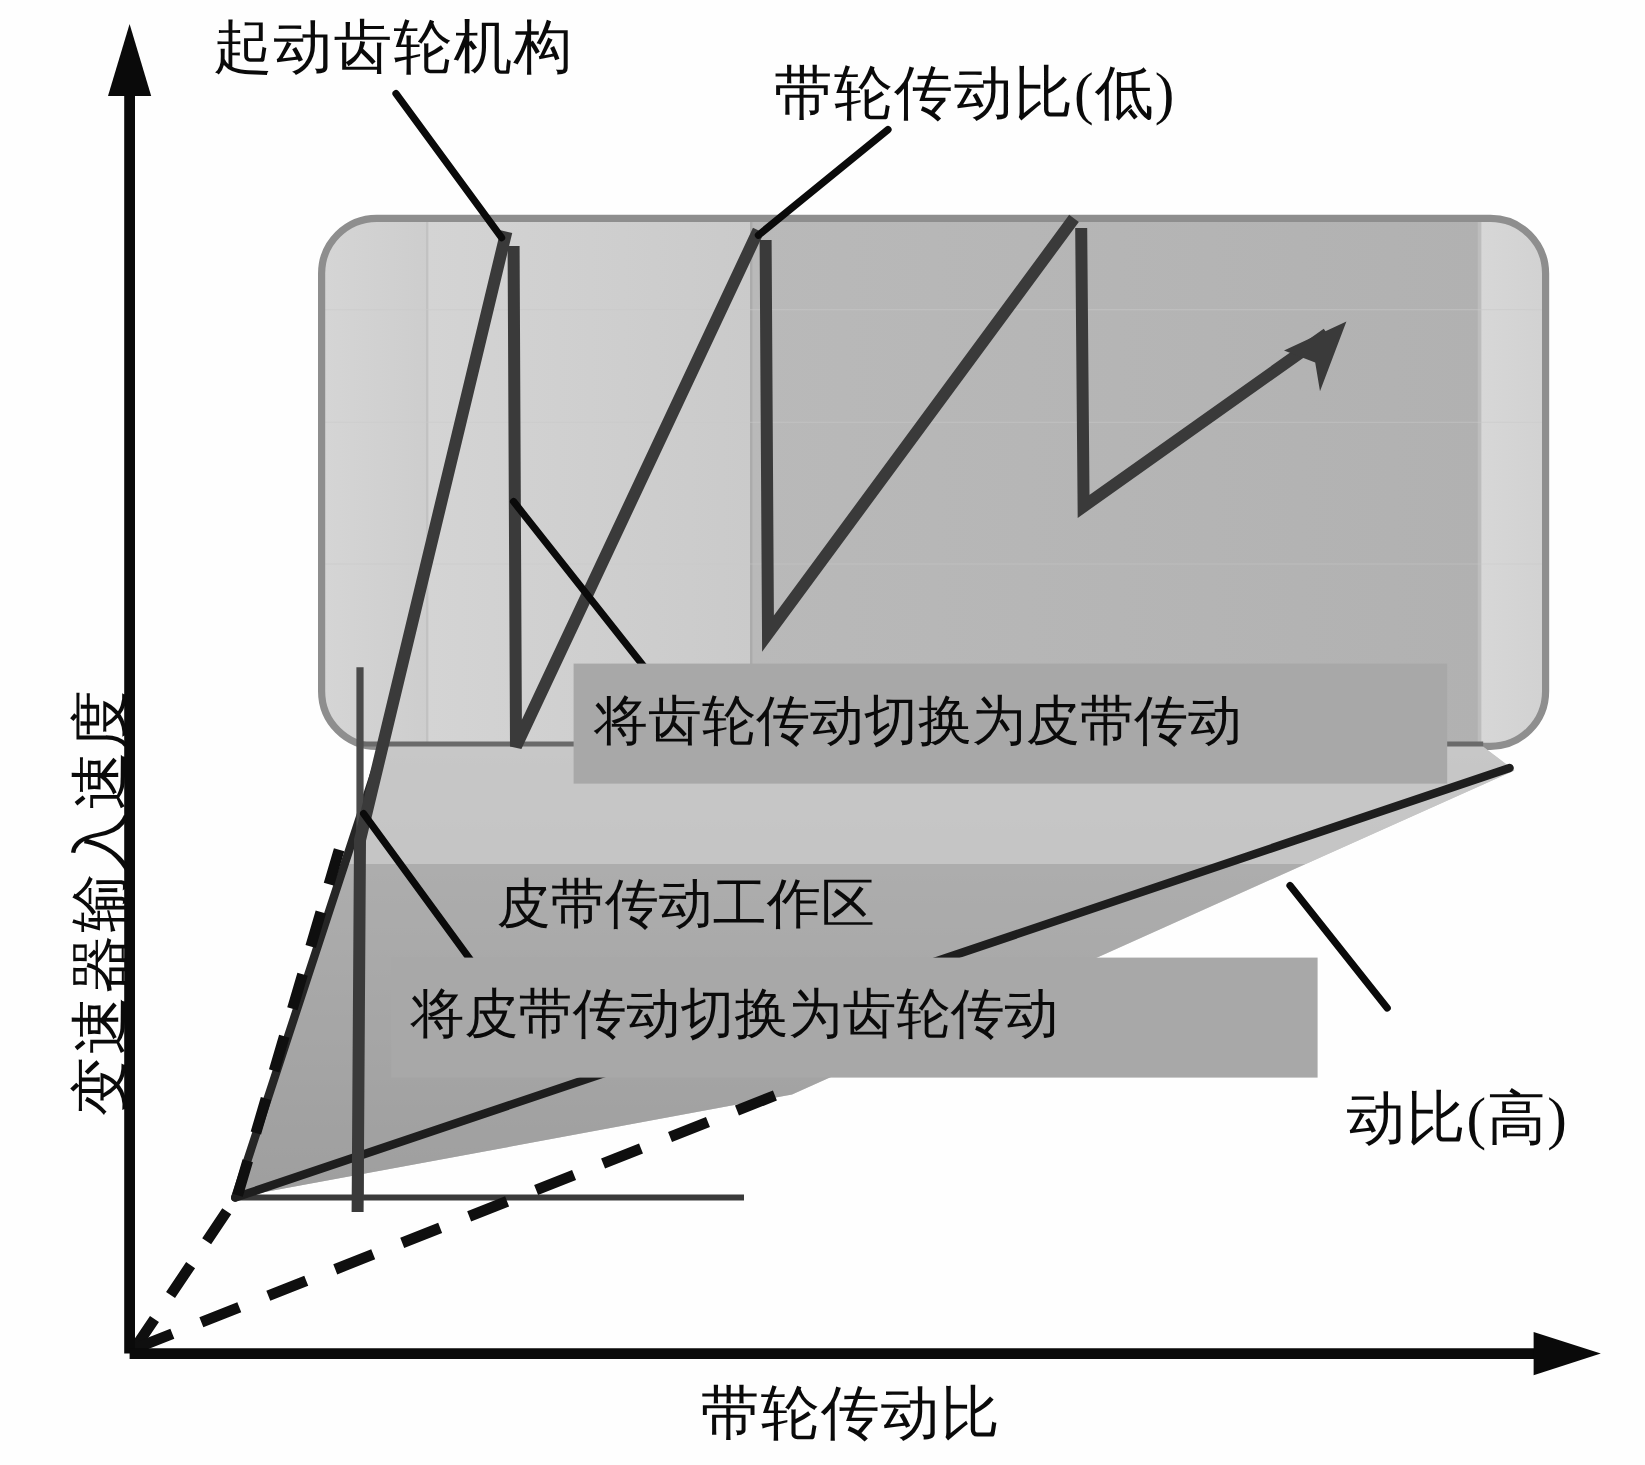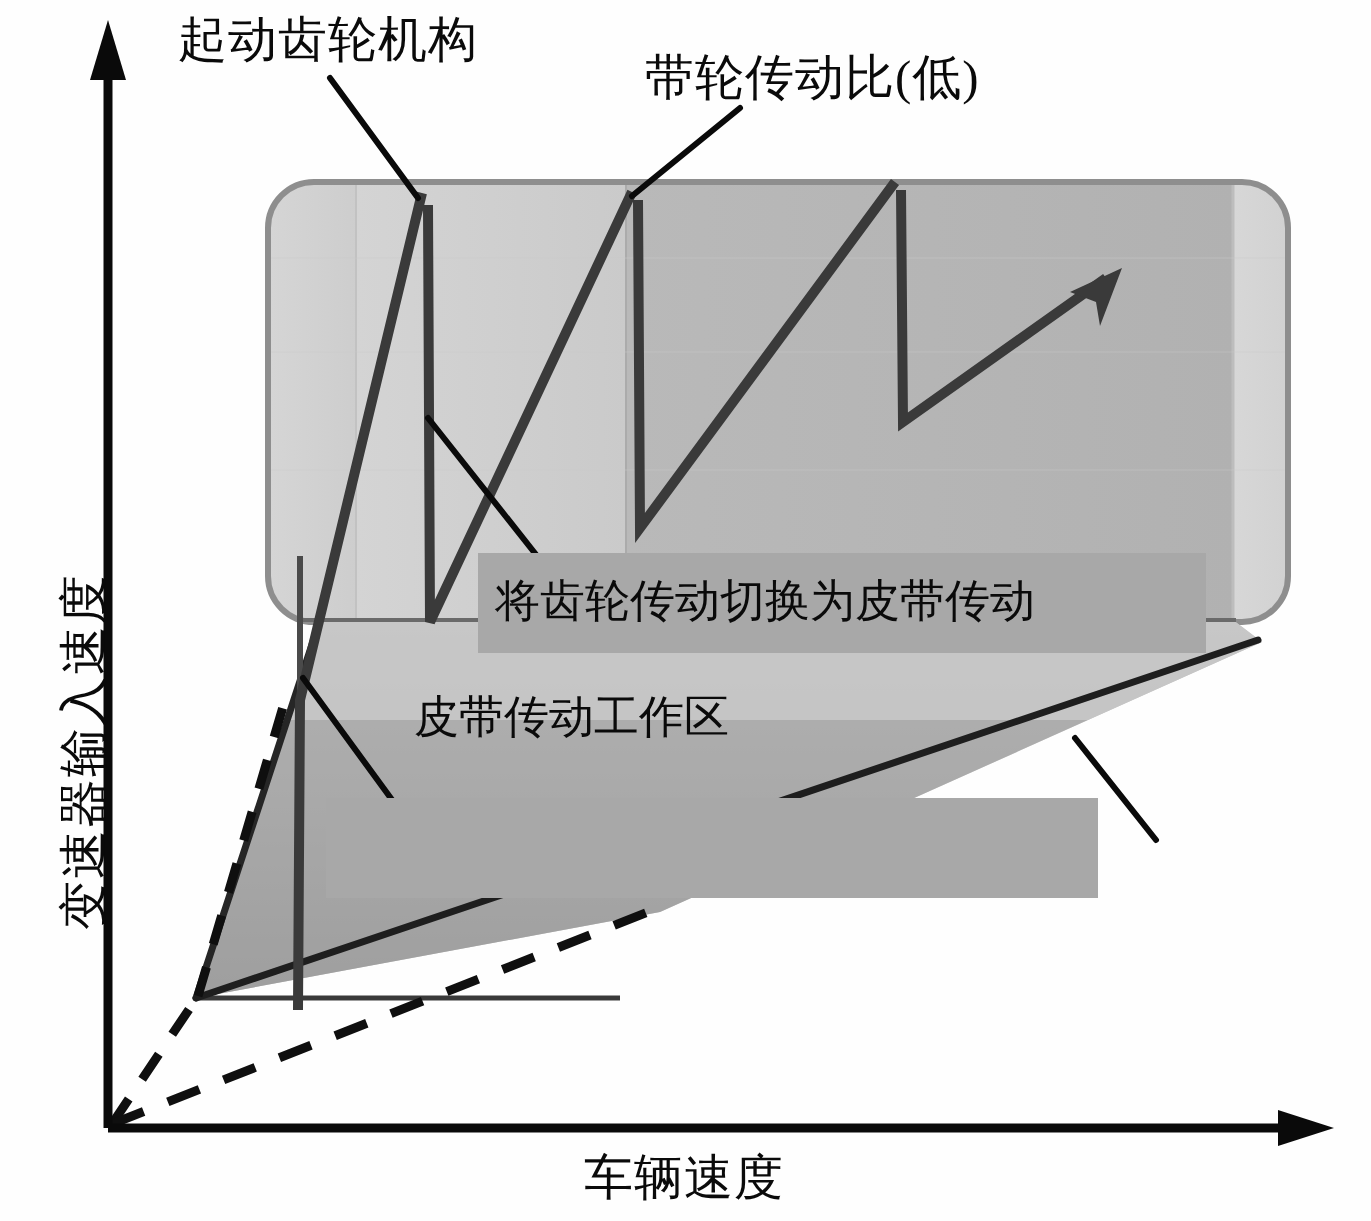--- a/index.html
+++ b/index.html
@@ -112,26 +112,28 @@
     </g>
 
     <g>
       <rect x="478" y="553" width="728" height="100" fill="#a8a8a8"></rect>
       <rect x="326" y="798" width="772" height="100" fill="#a8a8a8"></rect>
     </g>
   </svg>
 
   <div id="ylabel" class="lbl" style="left:58px; top:930px; transform:rotate(-90deg);">变速器输入速度</div>
 
-  <div class="lbl lbl-plain" style="left:584px; top:1152px;">车辆速度</div>
+  <div class="lbl lbl-plain" style="left:584px; top:1152px;">带轮传动比</div>
 
   <div class="lbl lbl-plain" style="left:645px; top:52px;">带轮传动比(低)</div>
 
   <div class="lbl lbl-plain" style="left:178px; top:14px;">起动齿轮机构</div>
 
 
+  <div class="lbl lbl-plain" style="left:1122px; top:906px;">动比(高)</div>
 
   <div class="lbl lbl-ontop" style="left:495px; top:578px;text-align:right;">将齿轮传动切换为皮带传动</div>
 
-  <div class="lbl lbl-ontop" style="left:414px; top:694px;">皮带传动工作区</div>
+  <div class="lbl lbl-ontop" style="left:414px; top:730px;">皮带传动工作区</div>
 
+  <div class="lbl lbl-ontop" style="left:342px; top:822px;">将皮带传动切换为齿轮传动</div>
 
 </div>
 
 </body></html>

